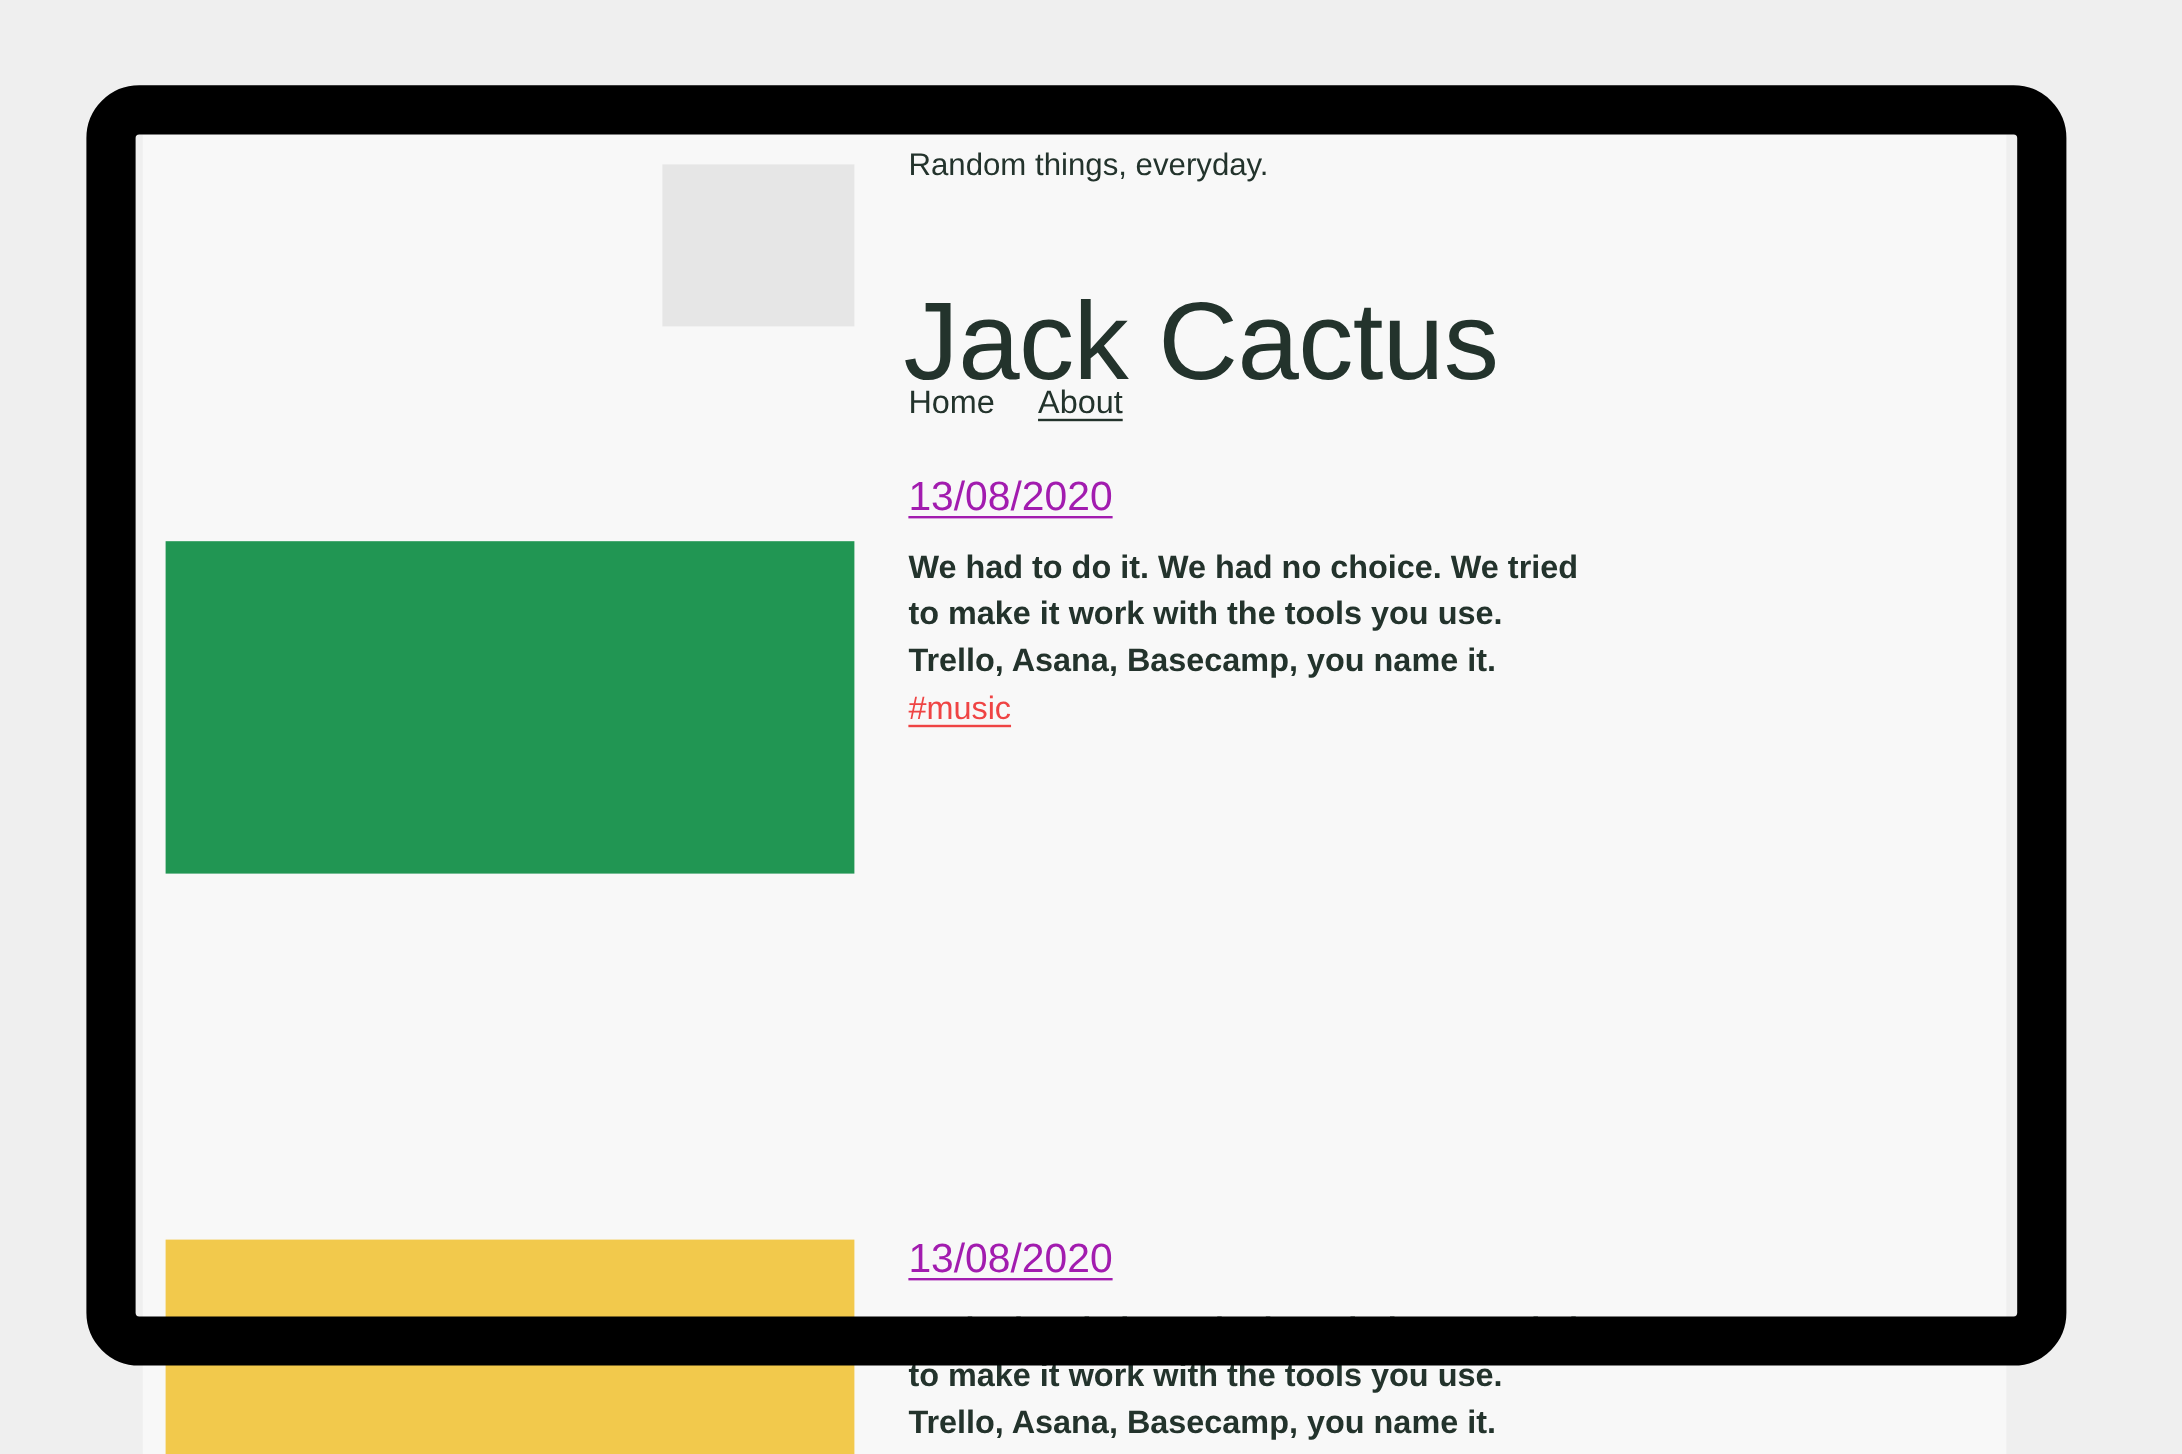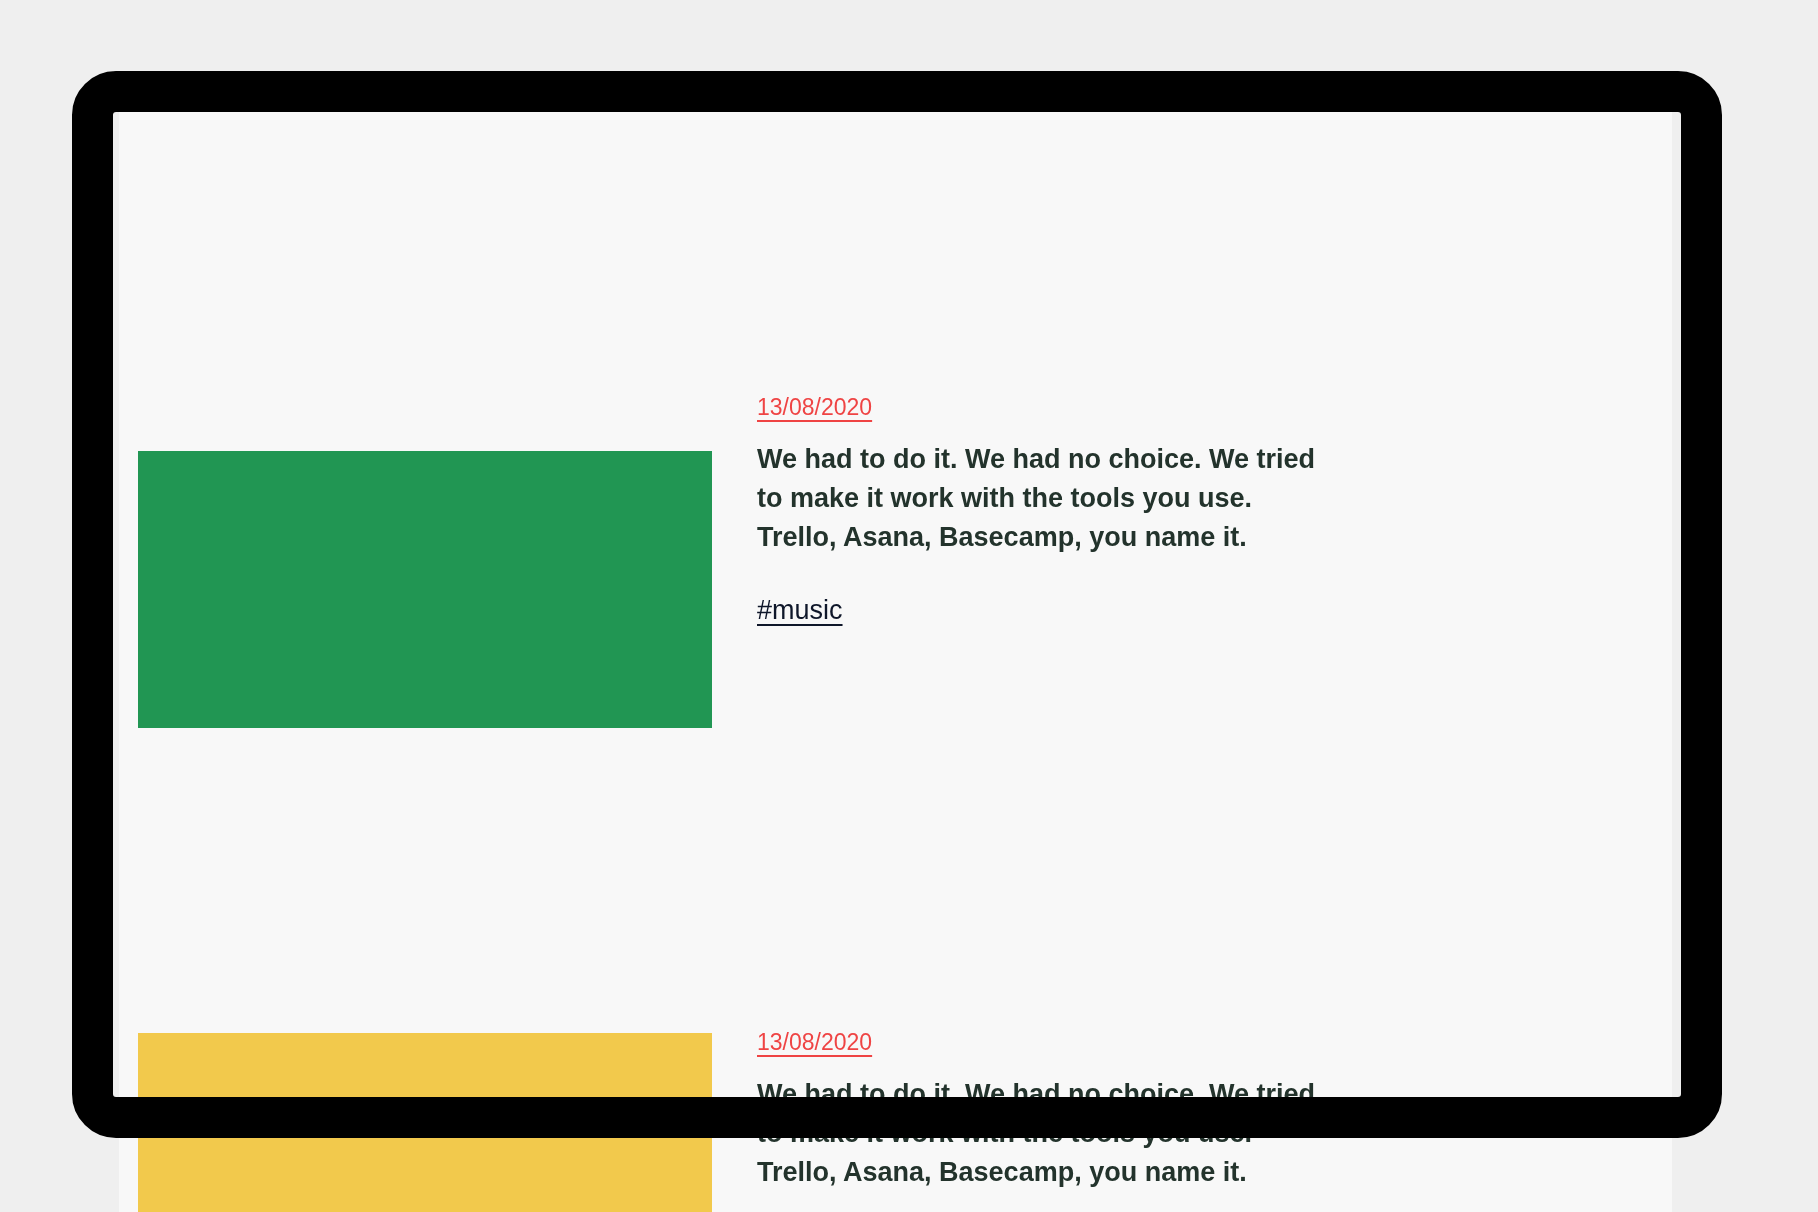--- a/index.html
+++ b/index.html
@@ -107,42 +107,42 @@
     width: 574px;
   }
   .post-body {
     position: absolute;
     left: 638px;
     width: 620px;
     color: #23332c;
   }
   .post-date {
     display: inline-block;
-    font-size: 23px;
+    font-size: 34px;
     line-height: 1.25;
-    color: #ef4444;
+    color: #a21caf;
     text-decoration: underline;
     text-underline-offset: 5px;
     text-decoration-thickness: 2px;
     white-space: nowrap;
   }
   .post-text {
     margin: 18px 0 0 0;
     font-size: 27px;
     line-height: 1.44;
     color: #23332c;
     max-width: 560px;
     font-weight: bold;
   }
   .post-tag {
     display: inline-block;
-    margin-top: 38px;
+    margin-top: 4px;
     font-size: 27px;
     line-height: 1.25;
-    color: #0f172a;
+    color: #ef4444;
     text-decoration: underline;
     text-underline-offset: 5px;
     text-decoration-thickness: 2px;
   }
 
   
   .device-frame {
     position: absolute;
     left: 72px;
     top: 71px;
@@ -155,20 +155,32 @@
   }
 </style>
 </head>
 <body>
 
 <div id="stage">
 
   <div class="site">
     <div class="site-inner">
 
+      <div class="row header">
+
+        <div class="avatar"></div>
+
+        <div class="tagline">Random things, everyday.</div>
+
+        <h1 class="site-title">Jack Cactus</h1>
+
+        <nav class="nav">
+          <a href="#">Home</a><a href="#" class="current">About</a>
+        </nav>
+      </div>
 
       <div class="post-media" id="media-0" style="top:339px;height:277px;background:#219653;"></div>
 
       <div class="post-body" style="top:281px;">
         <a href="#" class="post-date">13/08/2020</a>
         <p class="post-text">We had to do it. We had no choice. We tried to make it work with the tools you use. Trello, Asana, Basecamp, you name it.</p>
         <a href="#" class="post-tag">#music</a>
       </div>
 
       <div class="post-media" id="media-1" style="top:921px;bottom:0;background:#f2c94c;"></div>

